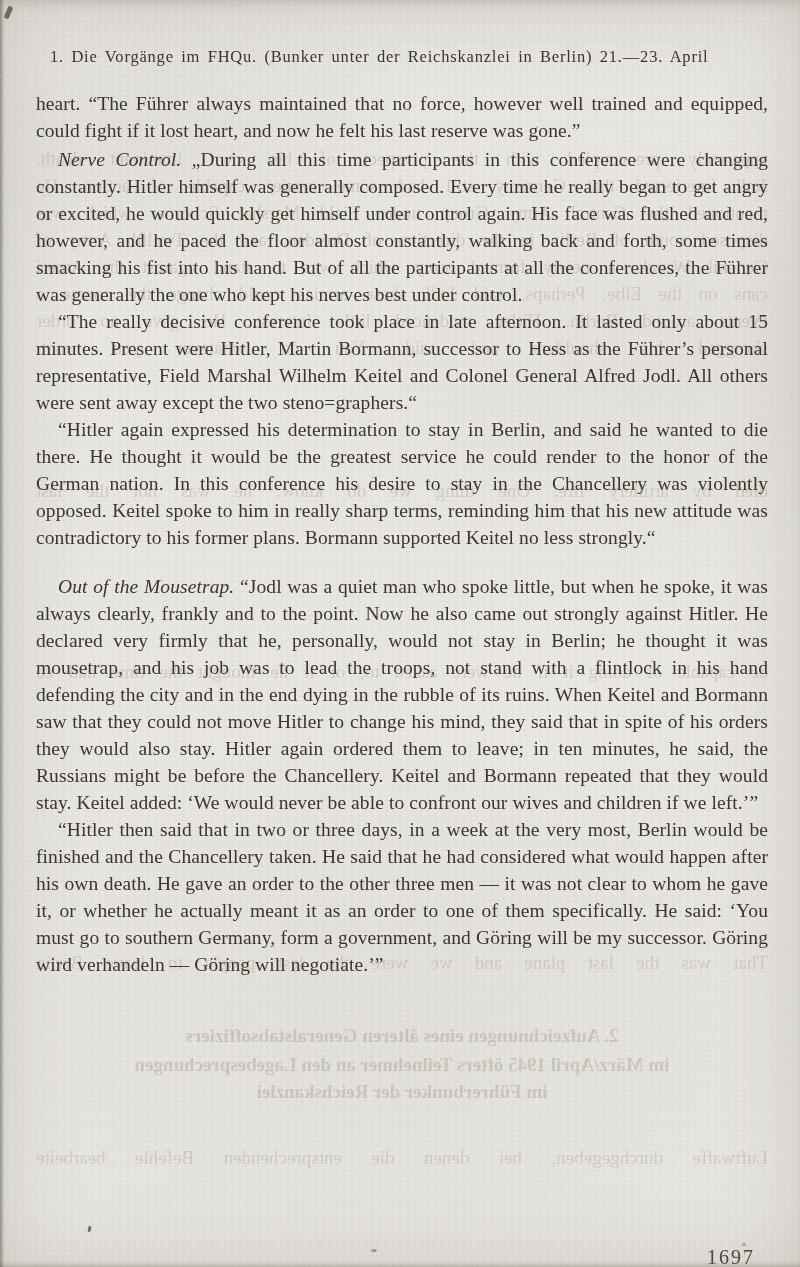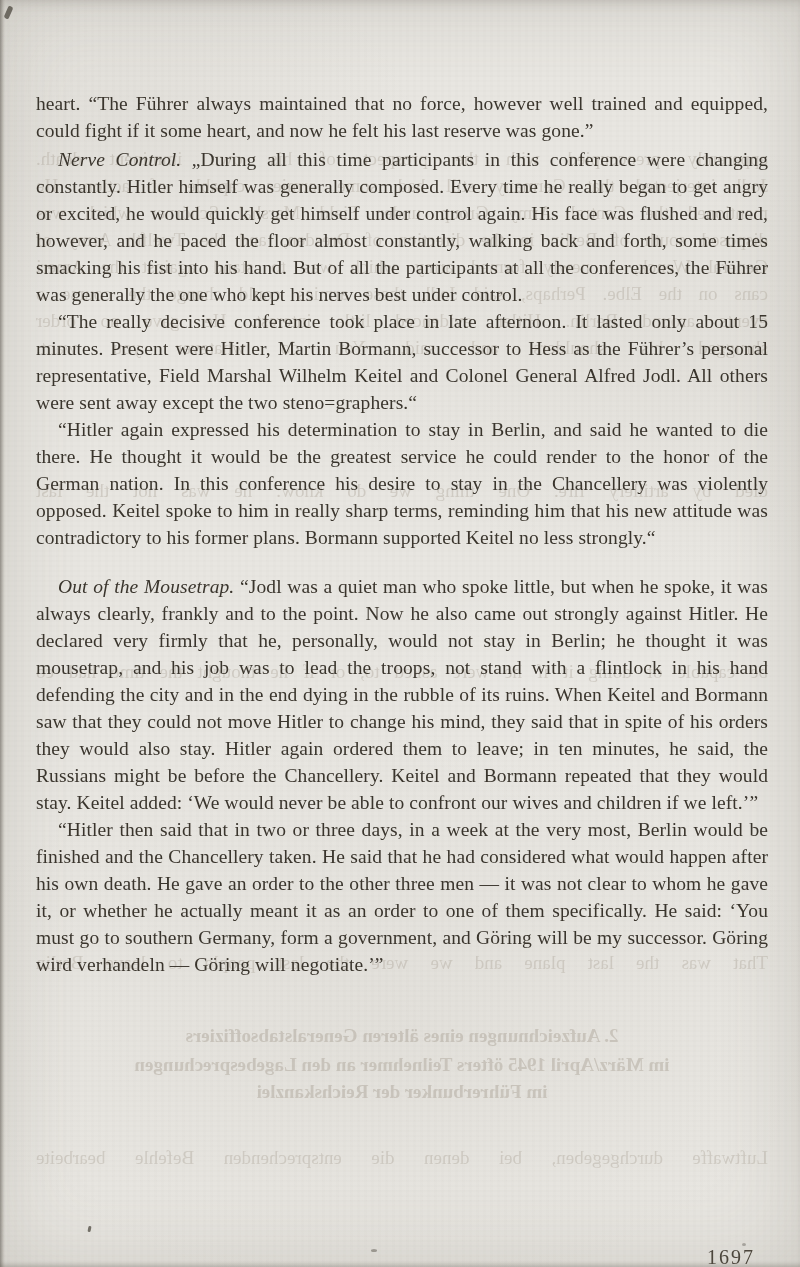--- a/index.html
+++ b/index.html
@@ -89,23 +89,24 @@
       <div class="bleed-line" style="top: 335px;">shrugged his shoulders and said: You do whatever you want.</div>
       <div class="bleed-line" style="top: 478px;">died by artillery fire. One thing we do know: he was not the last</div>
       <div class="bleed-line" style="top: 659px;">be capable of doing it if he were asked to, or if he thought the time had co</div>
       <div class="bleed-line" style="top: 950px;">That was the last plane and we were the last people to leave Berlin</div>
       <div class="bleed-line bold" style="top: 1023px;">2. Aufzeichnungen eines älteren Generalstabsoffiziers</div>
       <div class="bleed-line bold" style="top: 1052px;">im März/April 1945 öfters Teilnehmer an den Lagebesprechungen</div>
       <div class="bleed-line bold" style="top: 1079px;">im Führerbunker der Reichskanzlei</div>
       <div class="bleed-line" style="top: 1145px;">Luftwaffe durchgegeben, bei denen die entsprechenden Befehle bearbeite</div>
     </div>
 
+  <div class="header-line">1. Die Vorgänge im FHQu. (Bunker unter der Reichskanzlei in Berlin) 21.—23. April</div>
 
   <div class="body-text">
-    <p class="para cont"><span>heart. “The Führer always maintained that no force, however well trained and equipped, could fight if it some heart, and now he felt his last reserve was gone.”</span></p>
+    <p class="para cont"><span>heart. “The Führer always maintained that no force, however well trained and equipped, could fight if it lost heart, and now he felt his last reserve was gone.”</span></p>
 
     <p class="para gap-lg"><span class="lead">Nerve Control.</span><span> „During all this time participants in this conference were changing constantly. Hitler himself was generally composed. Every time he really began to get angry or excited, he would quickly get himself under control again. His face was flushed and red, however, and he paced the floor almost constantly, walking back and forth, some times smacking his fist into his hand. But of all the participants at all the conferences, the Führer was generally the one who kept his nerves best under control.</span></p>
 
     <p class="para"><span>“The really decisive conference took place in late afternoon. It lasted only about 15 minutes. Present were Hitler, Martin Bormann, successor to Hess as the Führer’s personal representative, Field Marshal Wilhelm Keitel and Colonel General Alfred Jodl. All others were sent away except the two steno=graphers.“</span></p>
 
     <p class="para"><span>“Hitler again expressed his determination to stay in Berlin, and said he wanted to die there. He thought it would be the greatest service he could render to the honor of the German nation. In this conference his desire to stay in the Chancellery was violently opposed. Keitel spoke to him in really sharp terms, reminding him that his new attitude was contradictory to his former plans. Bormann supported Keitel no less strongly.“</span></p>
 
     <p class="para gap-md"><span class="lead">Out of the Mousetrap.</span><span> “Jodl was a quiet man who spoke little, but when he spoke, it was always clearly, frankly and to the point. Now he also came out strongly against Hitler. He declared very firmly that he, personally, would not stay in Berlin; he thought it was mousetrap, and his job was to lead the troops, not stand with a flintlock in his hand defending the city and in the end dying in the rubble of its ruins. When Keitel and Bormann saw that they could not move Hitler to change his mind, they said that in spite of his orders they would also stay. Hitler again ordered them to leave; in ten minutes, he said, the Russians might be before the Chancellery. Keitel and Bormann repeated that they would stay. Keitel added: ‘We would never be able to confront our wives and children if we left.’”</span></p>
 
     <p class="para"><span>“Hitler then said that in two or three days, in a week at the very most, Berlin would be finished and the Chancellery taken. He said that he had considered what would happen after his own death. He gave an order to the other three men — it was not clear to whom he gave it, or whether he actually meant it as an order to one of them specifically. He said: ‘You must go to southern Germany, form a government, and Göring will be my successor. Göring wird verhandeln — Göring will negotiate.’”</span></p>

